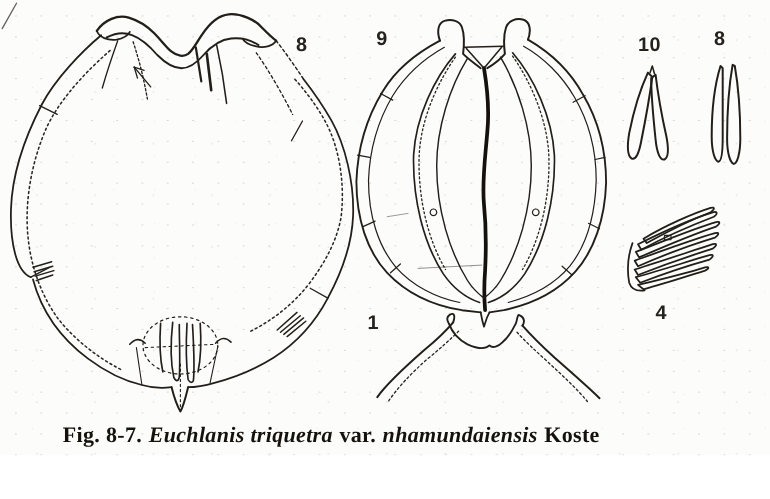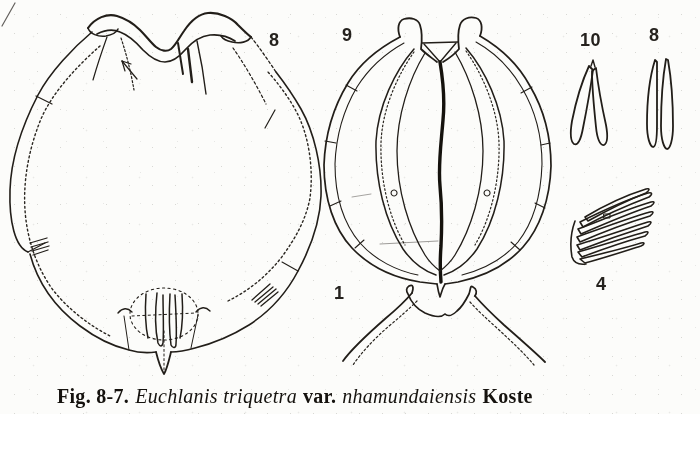--- a/index.html
+++ b/index.html
@@ -39,21 +39,21 @@
   .caption{
     position:absolute;left:57px;top:385px;
     font-family:"Liberation Serif", serif;
     font-size:20px;
     color:#15120e;
     letter-spacing:0.3px;
     white-space:nowrap;
   }
   .caption span{margin-right:0.30em;}
   .cap-bold{font-weight:bold;}
-  .cap-ital{font-style:italic;font-weight:400;margin-top:32px;}
+  .cap-ital{font-style:italic;font-weight:700;margin-top:32px;}
   .cap-norm{font-weight:bold;}
 </style>
 </head>
 <body>
 
 <div class="scan-area">
 
   <svg class="plate" width="700" height="380" viewBox="0 0 700 380" fill="none" stroke="#221e19" stroke-width="1.6" stroke-linecap="round" stroke-linejoin="round">
 
     <path d="M2,26 L15,3" stroke-width="1.2" opacity="0.7"></path>

